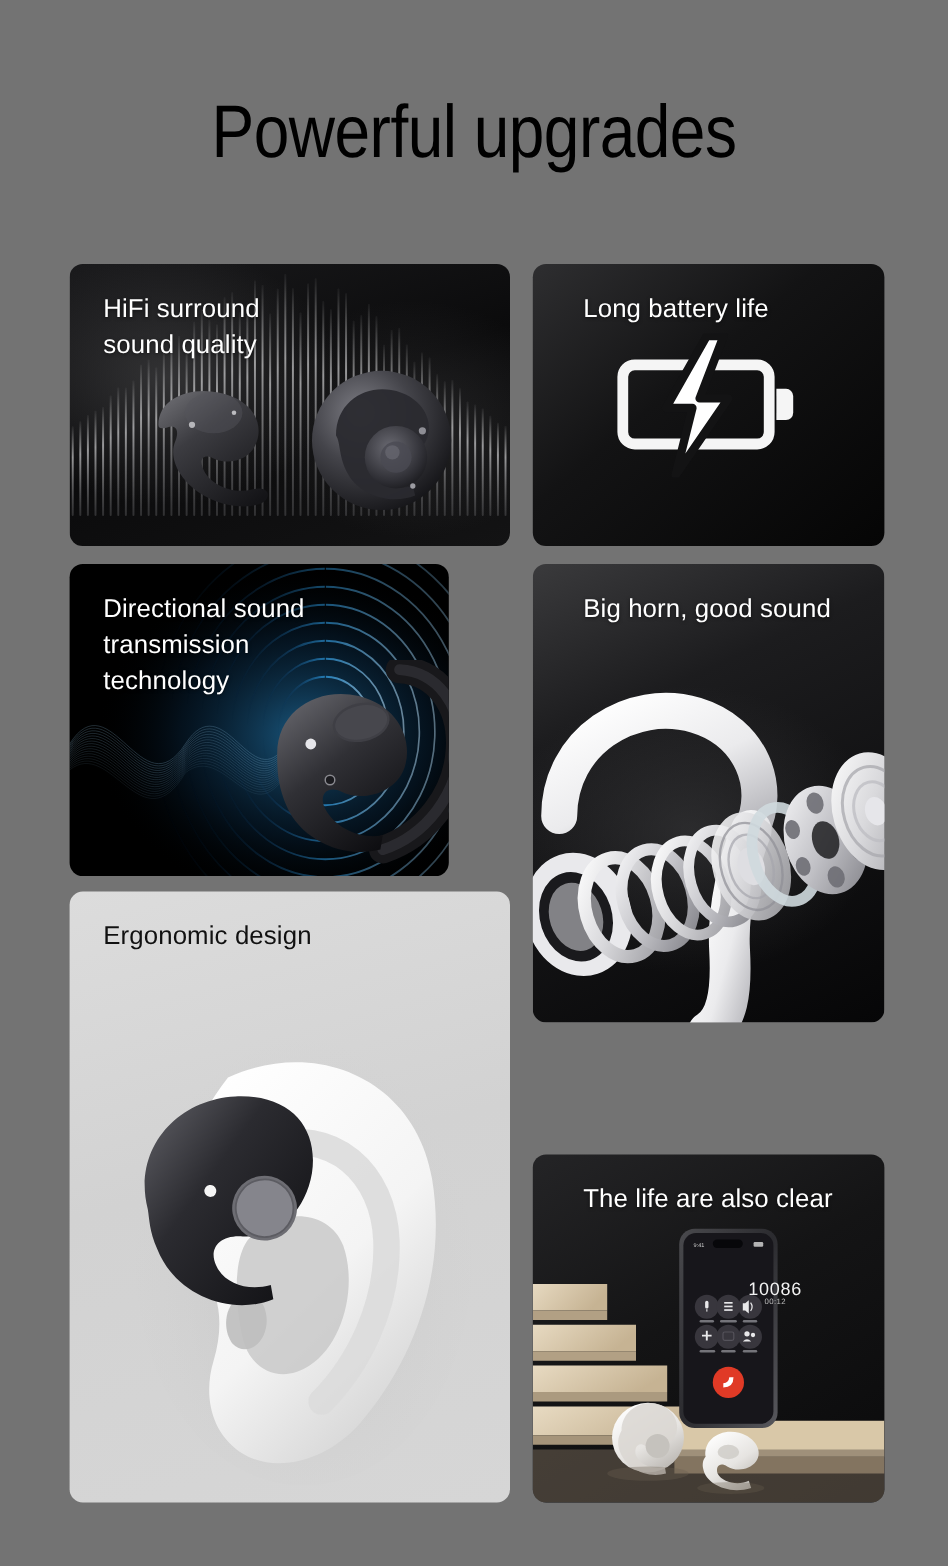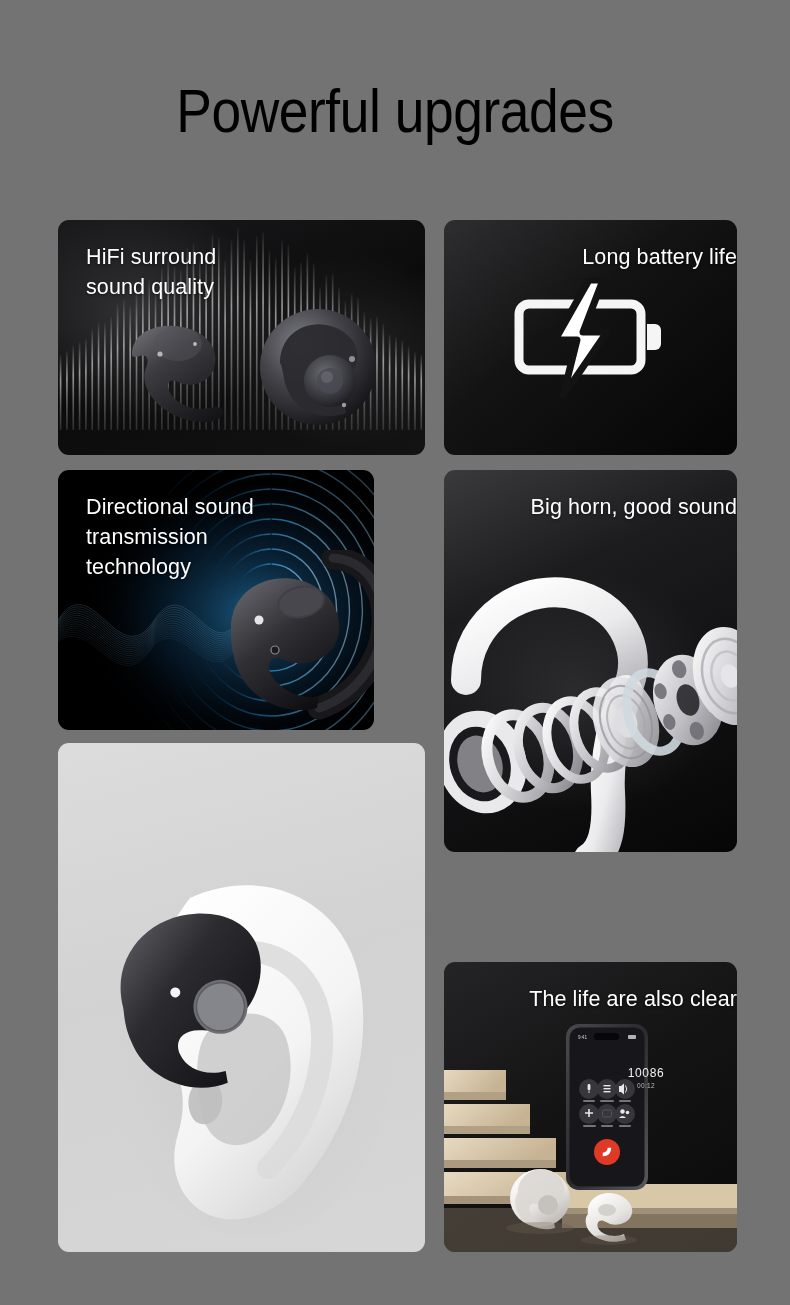--- a/index.html
+++ b/index.html
@@ -62,21 +62,21 @@
     color: #ffffff;
     letter-spacing: 0.1px;
     white-space: pre-line;
     text-shadow: 0 1px 3px rgba(0,0,0,0.55);
   }
   .card-title.dark-text {
     color: #111111;
     text-shadow: none;
   }
   .card-title.left  { left: 28px; top: 22px; text-align: left; }
-  .card-title.center{ left: 0; right: 0; top: 22px; text-align: right; margin-left: 42px; }
+  .card-title.center{ left: 0; right: 0; top: 22px; text-align: left; margin-left: 42px; }
 
   
   #card-hifi {
     left: 0; top: 0; width: 367px; height: 235px;
     background:
       radial-gradient(ellipse 60% 70% at 22% 40%, rgba(78,78,80,0.55) 0%, rgba(0,0,0,0) 65%),
       radial-gradient(ellipse 50% 60% at 78% 55%, rgba(60,60,62,0.45) 0%, rgba(0,0,0,0) 70%),
       linear-gradient(160deg, #1a1a1c 0%, #0b0b0c 50%, #131314 100%);
   }
   .wave-bars {
@@ -129,21 +129,21 @@
     left: 386px; top: 742px; width: 293px; height: 290px;
     background: linear-gradient(150deg, #242426 0%, #141415 45%, #0a0a0b 100%);
   }
   #calls-art { position: absolute; left: 0; top: 0; width: 100%; height: 100%; z-index: 8; }
 
   .phone-screen-text {
     position: absolute; z-index: 30;
     color: #f2f2f2; font-family: "Liberation Sans", sans-serif;
     text-align: center; white-space: nowrap;
   }
-  #call-number { left: 158px; top: 104px; width: 88px; font-size: 12px; letter-spacing: 0.6px; }
+  #call-number { left: 158px; top: 104px; width: 88px; font-size: 15px; letter-spacing: 0.6px; }
   #call-timer  { left: 158px; top: 120px; width: 88px; font-size: 6.5px; color: #bcbcbc; letter-spacing: 0.3px; }
 </style>
 </head>
 <body>
 
 <div class="page">
 
   <div class="page-title">Powerful upgrades</div>
 
   <div class="grid">
@@ -456,20 +456,21 @@
                    C180,180 150,194 126,188 C106,183 96,194 100,208
                    C104,224 122,234 142,232 L142,244
                    C104,252 62,226 54,186 C50,170 52,160 52,152 Z" fill="url(#budErg)"></path>
           <circle cx="106" cy="146" r="5" fill="#f5f5f5"></circle>
           <circle cx="148" cy="168" r="27" fill="#6d6d73"></circle>
           <circle cx="148" cy="168" r="24" fill="#8a8a90" opacity="0.85"></circle>
           <circle cx="148" cy="168" r="24" fill="none" stroke="#5c5c62" stroke-width="1.5"></circle>
         </g>
       </svg>
 
+      <div class="card-title left dark-text">Ergonomic design</div>
     </div>
 
     <div class="card" id="card-calls">
       <svg id="calls-art" viewBox="0 0 293 290">
         <defs>
           <linearGradient id="woodA" x1="0" y1="0" x2="1" y2="0.3">
             <stop offset="0%" stop-color="#e9dcc4"></stop>
             <stop offset="100%" stop-color="#c6b393"></stop>
           </linearGradient>
           <linearGradient id="woodB" x1="0" y1="0" x2="1" y2="0.3">

